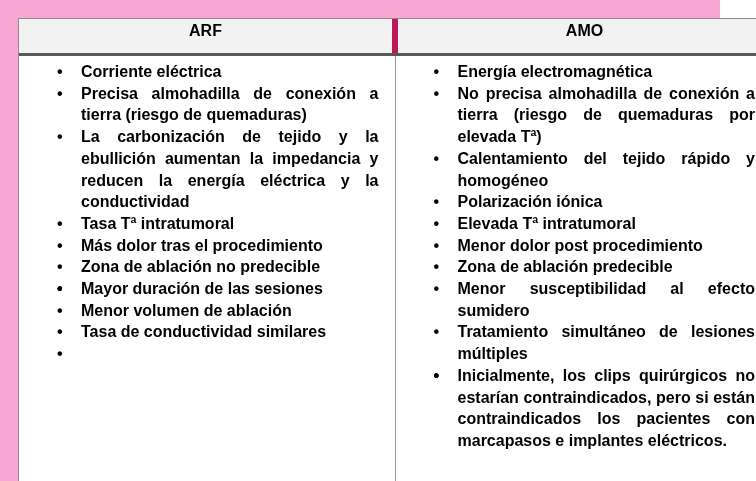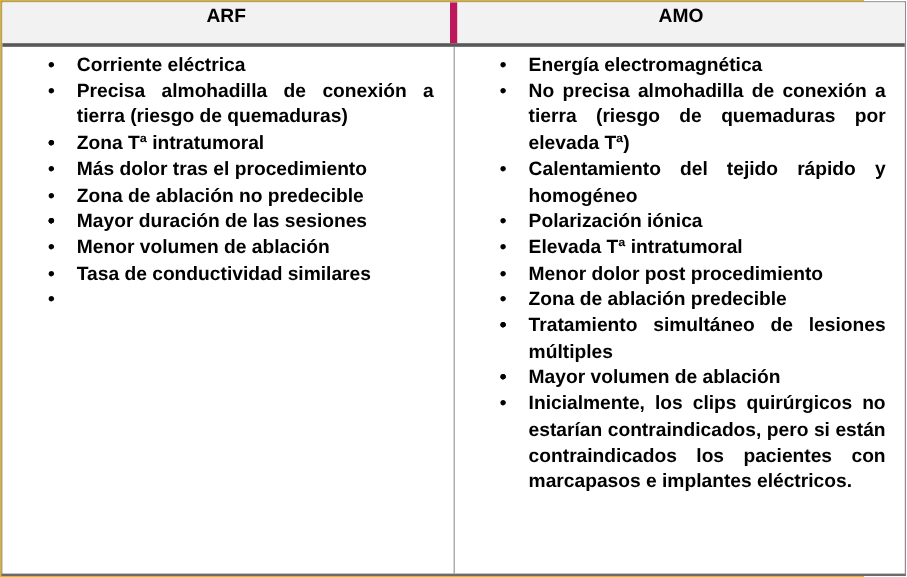--- a/index.html
+++ b/index.html
@@ -2,22 +2,22 @@
 <html><head>
 <meta charset="utf-8">
 <style>
   html, body { margin: 0; padding: 0; background: #ffffff; }
   .page {
     width: 720px; height: 481px;
     box-sizing: border-box;
     font-family: "Liberation Sans", sans-serif;
     font-weight: bold;
     color: #000000;
-    background: #eab308;
-    padding: 1px;
+    background: #f9a8d4;
+    padding: 18px;
   }
   .tbl {
     width: 754px; height: 479px;
     box-sizing: border-box;
     border: 1px solid #8c8c8c;
     border-bottom: 2px solid #6b6b6b;
     display: flex;
     flex-direction: column;
     background: #ffffff;
   }
@@ -75,45 +75,45 @@
       <div class="th">ARF</div>
       <div class="th sep">AMO</div>
     </div>
 
     <div class="tbody">
 
       <div class="td">
         <ul class="bullets">
           <li><span class="bullet">•</span><span>Corriente eléctrica</span></li>
           <li><span class="bullet">•</span><span>Precisa almohadilla de conexión a tierra (riesgo de quemaduras)</span></li>
-          <li><span class="bullet">•</span></li>
-          <li><span class="bullet">•</span><span>Zona Tª intratumoral</span></li>
+          <li><span class="bullet">•</span><span>La carbonización de tejido y la ebullición aumentan la impedancia y reducen la energía eléctrica y la conductividad</span></li>
+          <li><span class="bullet">•</span><span>Tasa Tª intratumoral</span></li>
           <li><span class="bullet">•</span><span>Más dolor tras el procedimiento</span></li>
           <li><span class="bullet">•</span><span>Zona de ablación no predecible</span></li>
           <li><span class="bullet">•</span></li>
           <li><span class="bullet">•</span></li>
           <li><span class="bullet">•</span><span>Mayor duración de las sesiones</span></li>
           <li><span class="bullet">•</span><span>Menor volumen de ablación</span></li>
           <li><span class="bullet">•</span><span>Tasa de conductividad similares</span></li>
           <li><span class="bullet">•</span></li>
         </ul>
       </div>
 
       <div class="td sep">
         <ul class="bullets">
           <li><span class="bullet">•</span><span>Energía electromagnética</span></li>
           <li><span class="bullet">•</span><span>No precisa almohadilla de conexión a tierra (riesgo de quemaduras por elevada Tª)</span></li>
           <li><span class="bullet">•</span><span>Calentamiento del tejido rápido y homogéneo</span></li>
           <li><span class="bullet">•</span><span>Polarización iónica</span></li>
           <li><span class="bullet">•</span><span>Elevada Tª intratumoral</span></li>
           <li><span class="bullet">•</span><span>Menor dolor post procedimiento</span></li>
           <li><span class="bullet">•</span><span>Zona de ablación predecible</span></li>
-          <li><span class="bullet">•</span></li>
+          <li><span class="bullet">•</span><span>Menor susceptibilidad al efecto sumidero</span></li>
           <li><span class="bullet">•</span><span>Tratamiento simultáneo de lesiones múltiples</span></li>
           <li><span class="bullet">•</span></li>
-          <li><span class="bullet">•</span><span>Mayor volumen de ablación</span></li>
+          <li><span class="bullet">•</span></li>
           <li><span class="bullet">•</span><span>Inicialmente, los clips quirúrgicos no estarían contraindicados, pero si están contraindicados los pacientes con marcapasos e implantes eléctricos.</span></li>
         </ul>
       </div>
 
     </div>
   </div>
 </div>
 
 </body></html>

